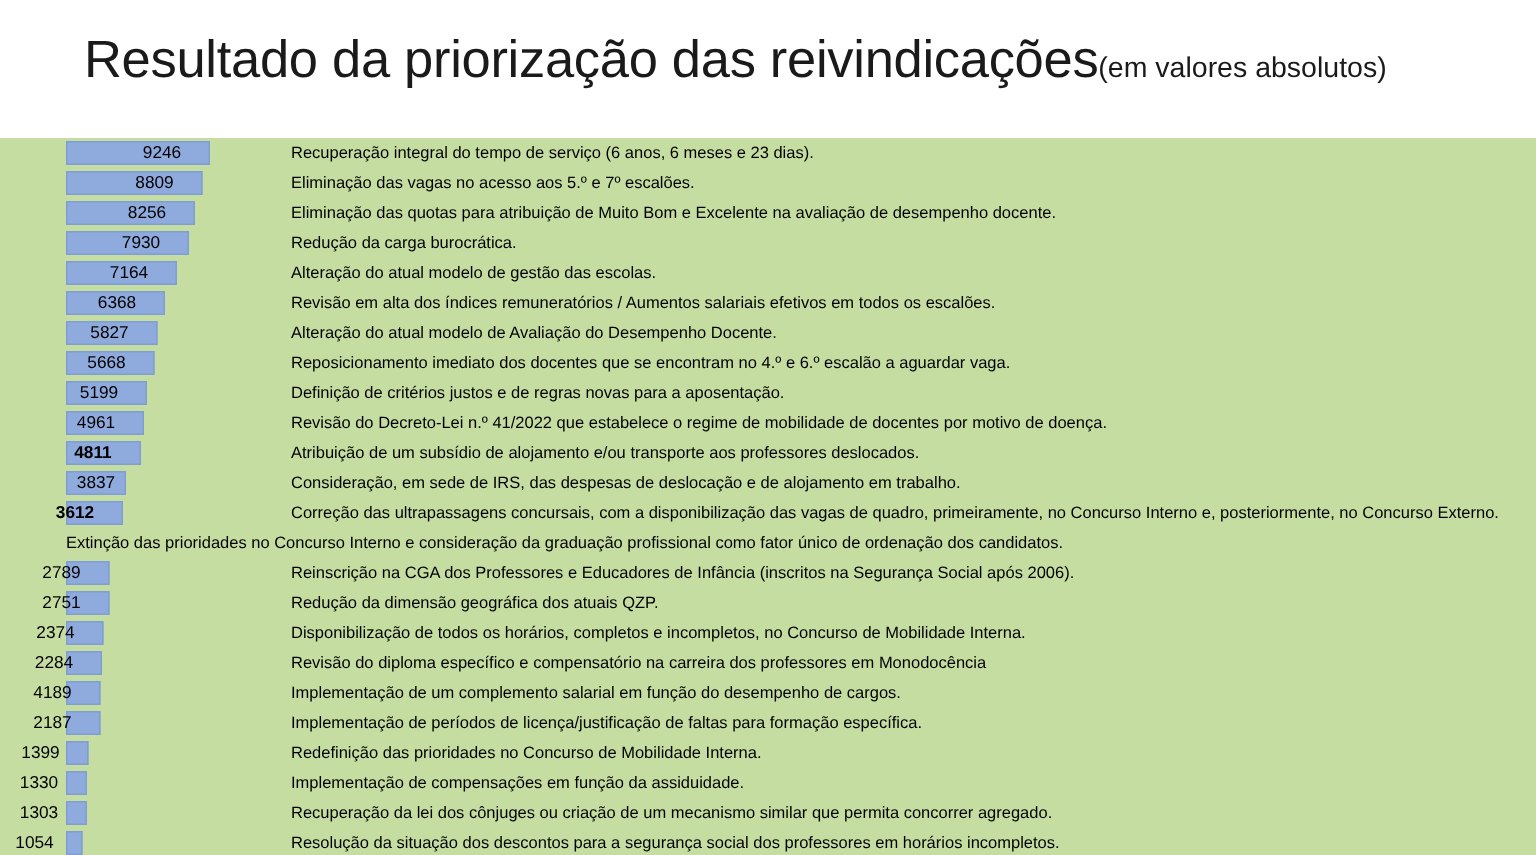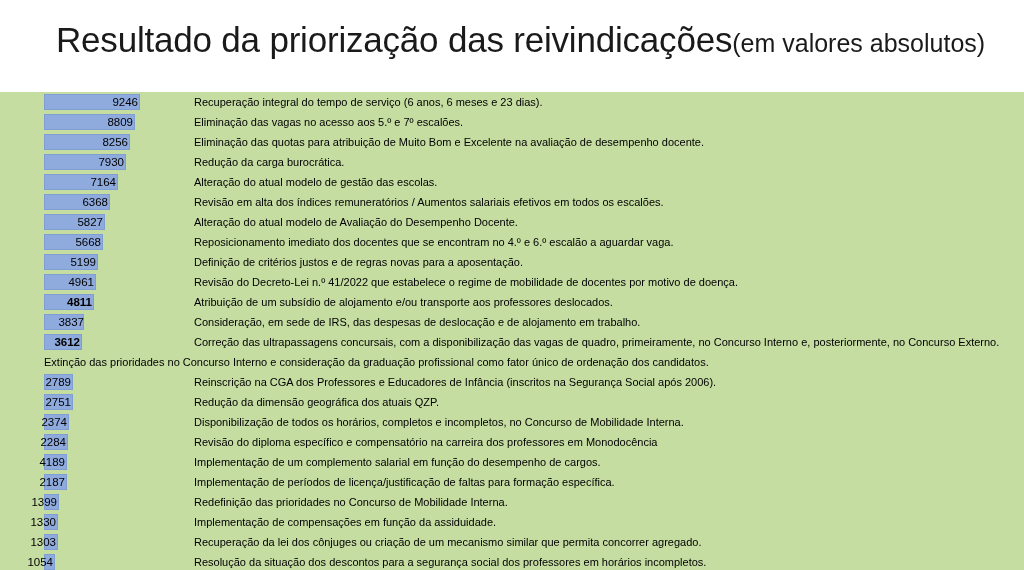--- a/index.html
+++ b/index.html
@@ -28,21 +28,21 @@
     line-height: 1;
     white-space: nowrap;
   }
   .title-main {
     font-size: 35px;
     font-weight: 400;
     color: #1a1a1a;
     letter-spacing: -0.2px;
   }
   .title-sub {
-    font-size: 25px;
+    font-size: 19px;
     font-weight: 400;
     color: #1a1a1a;
   }
   .chart-area {
     position: absolute;
     left: 0px;
     top: 92px;
     width: 1024px;
     height: 478px;
     background: #c6dda2;
@@ -68,21 +68,21 @@
     border: 1px solid #7e9ed4;
     box-sizing: border-box;
   }
   .bar-value {
     position: absolute;
     top: 2px;
     height: 16px;
     line-height: 16px;
     font-size: 11.5px;
     color: #000000;
-    text-align: right;
+    text-align: center;
     width: 60px;
   }
   .label {
     font-size: 11px;
     color: #000000;
     white-space: nowrap;
     padding-left: 8px;
     line-height: 20px;
     margin-left: 36px;
   }
@@ -170,21 +170,21 @@
       <div class="row">
         <div class="bar-cell">
           <div class="bar" style="width: 50px;"></div>
           <div class="bar-value" style="left: 32px; font-weight: bold;">4811</div>
         </div>
         <div class="label">Atribuição de um subsídio de alojamento e/ou transporte aos professores deslocados.</div>
       </div>
       <div class="row">
         <div class="bar-cell">
           <div class="bar" style="width: 40px;"></div>
-          <div class="bar-value" style="left: 24px;">3837</div>
+          <div class="bar-value" style="left: 34px;">3837</div>
         </div>
         <div class="label">Consideração, em sede de IRS, das despesas de deslocação e de alojamento em trabalho.</div>
       </div>
       <div class="row">
         <div class="bar-cell">
           <div class="bar" style="width: 38px;"></div>
           <div class="bar-value" style="left: 20px; font-weight: bold;">3612</div>
         </div>
         <div class="label">Correção das ultrapassagens concursais, com a disponibilização das vagas de quadro, primeiramente, no Concurso Interno e, posteriormente, no Concurso Externo.</div>
       </div>

